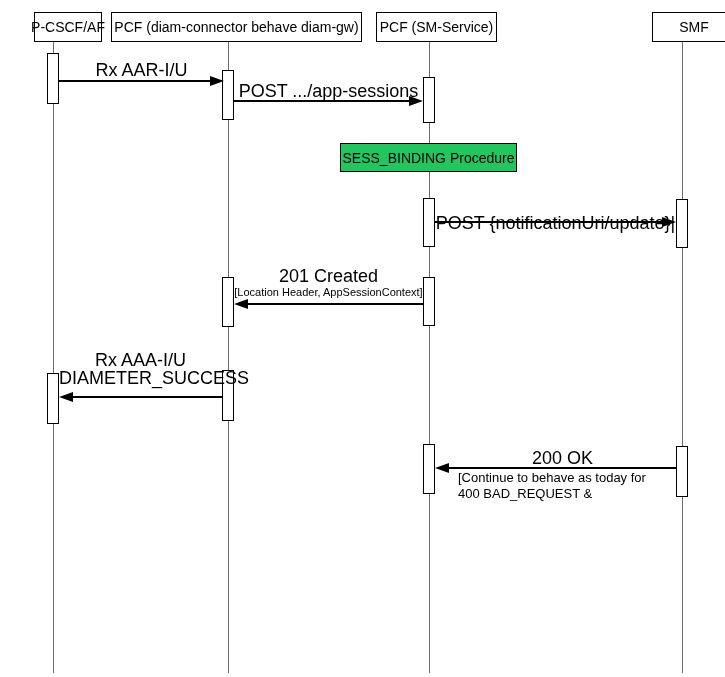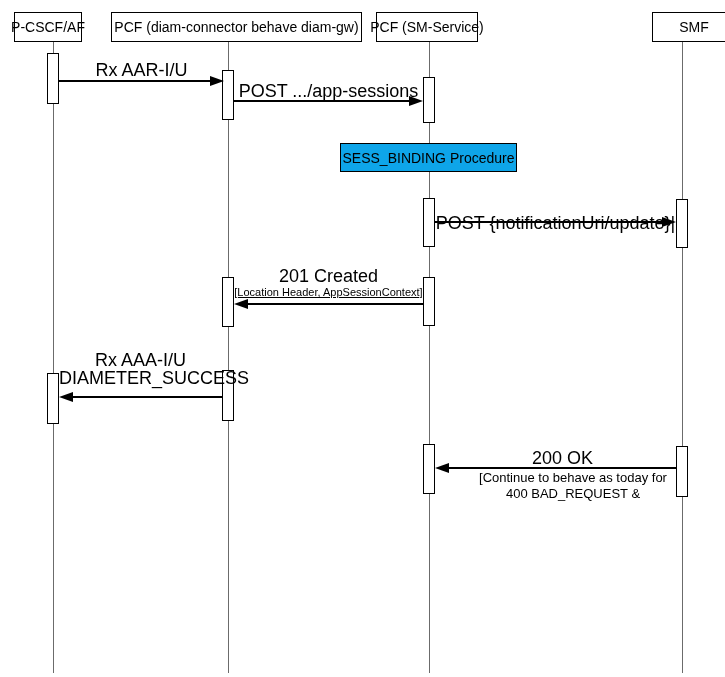--- a/index.html
+++ b/index.html
@@ -34,21 +34,21 @@
     align-items: center;
     justify-content: center;
     font-size: 14px;
     z-index: 3;
     box-sizing: border-box;
     white-space: nowrap;
   }
   .proc-box {
     position: absolute;
     border: 1px solid #000;
-    background: #0ea5e9;
+    background: #22c55e;
     display: flex;
     align-items: center;
     justify-content: center;
     font-size: 14px;
     z-index: 3;
     box-sizing: border-box;
     white-space: nowrap;
   }
   .activation {
     position: absolute;
@@ -75,47 +75,47 @@
   .arrow-head.right { border-left: 14px solid #000; }
   .arrow-head.left  { border-right: 14px solid #000; }
   .msg-label {
     position: absolute;
     font-size: 18px;
     text-align: center;
     white-space: nowrap;
     z-index: 5;
     line-height: 15px;
   }
-  .msg-label.small { font-size: 11px; line-height: 13px; text-decoration: underline; }
+  .msg-label.small { font-size: 11px; line-height: 13px; }
   .note-block {
     position: absolute;
     font-size: 13px;
-    text-align: center;
+    text-align: left;
     z-index: 5;
     line-height: 16px;
     white-space: nowrap;
   }
 </style>
 </head>
 <body>
 
 <div class="canvas">
 
   <div class="lifeline" style="left:53px"></div>
   <div class="lifeline" style="left:228px"></div>
   <div class="lifeline" style="left:429px"></div>
   <div class="lifeline" style="left:682px"></div>
 
-  <div class="actor-box" style="left:14px;width:68px">
+  <div class="actor-box" style="left:34px;width:68px">
     <span>P-CSCF/AF</span>
   </div>
   <div class="actor-box" style="left:111px;width:251px">
     <span>PCF (diam-connector behave diam-gw)</span>
   </div>
-  <div class="actor-box" style="left:376px;width:102px">
+  <div class="actor-box" style="left:376px;width:121px">
     <span>PCF (SM-Service)</span>
   </div>
   <div class="actor-box" style="left:652px;width:84px">
     <span>SMF</span>
   </div>
 
   <div class="activation" style="left:47px;top:53px;height:51px"></div>
   <div class="activation" style="left:222px;top:70px;height:50px"></div>
   <div class="activation" style="left:423px;top:77px;height:46px"></div>
   <div class="activation" style="left:423px;top:198px;height:49px"></div>

